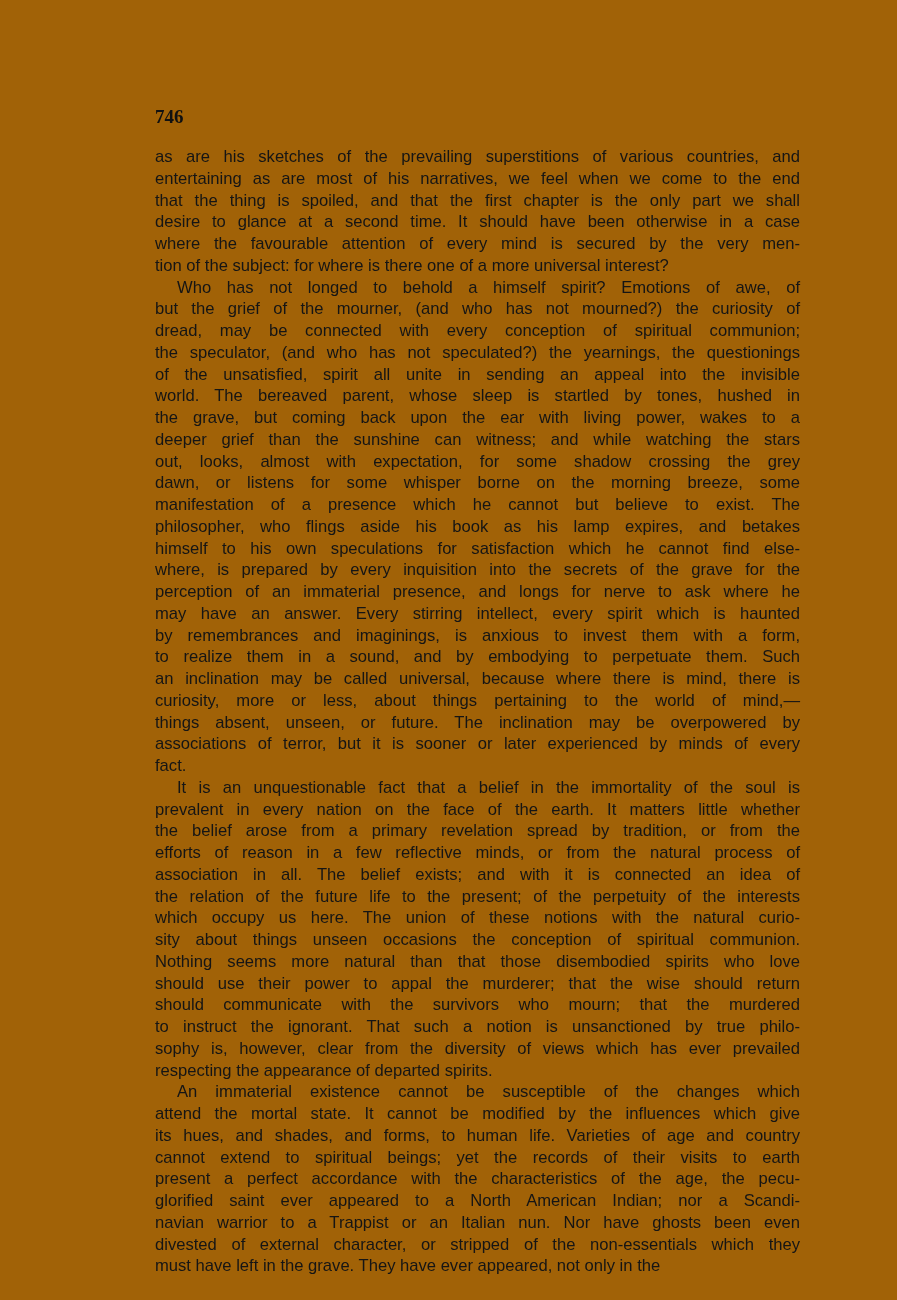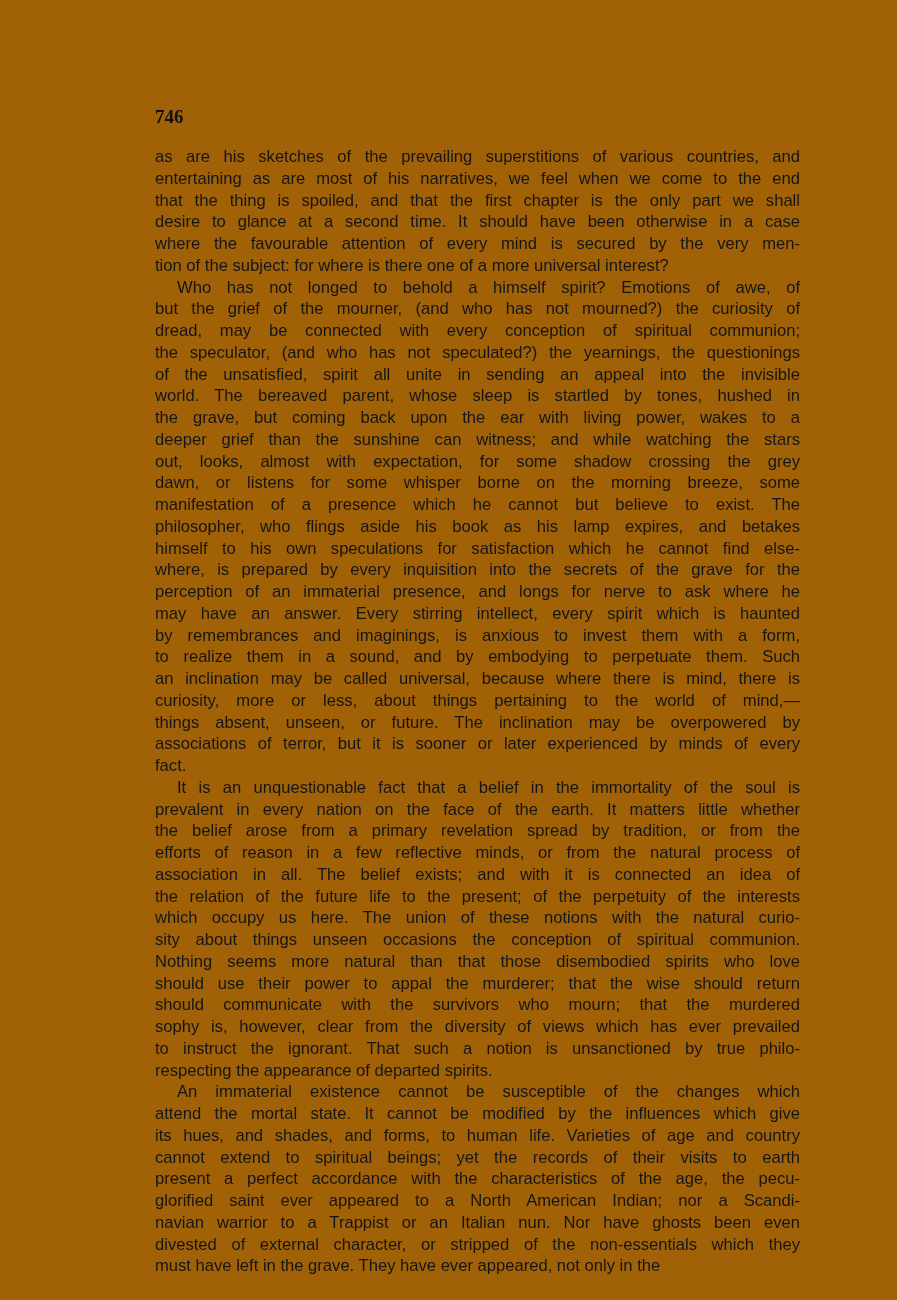--- a/index.html
+++ b/index.html
@@ -61,22 +61,22 @@
         <span class="line">prevalent in every nation on the face of the earth. It matters little whether</span>
         <span class="line">the belief arose from a primary revelation spread by tradition, or from the</span>
         <span class="line">efforts of reason in a few reflective minds, or from the natural process of</span>
         <span class="line">association in all. The belief exists; and with it is connected an idea of</span>
         <span class="line">the relation of the future life to the present; of the perpetuity of the interests</span>
         <span class="line">which occupy us here. The union of these notions with the natural curio-</span>
         <span class="line">sity about things unseen occasions the conception of spiritual communion.</span>
         <span class="line">Nothing seems more natural than that those disembodied spirits who love</span>
         <span class="line">should use their power to appal the murderer; that the wise should return</span>
         <span class="line">should communicate with the survivors who mourn; that the murdered</span>
+        <span class="line">to instruct the ignorant. That such a notion is unsanctioned by true philo-</span>
         <span class="line">sophy is, however, clear from the diversity of views which has ever prevailed</span>
-        <span class="line">to instruct the ignorant. That such a notion is unsanctioned by true philo-</span>
         <span class="line last">respecting the appearance of departed spirits.</span>
       </div>
     <div class="para">
         <span class="line indent">An immaterial existence cannot be susceptible of the changes which</span>
         <span class="line">attend the mortal state. It cannot be modified by the influences which give</span>
         <span class="line">its hues, and shades, and forms, to human life. Varieties of age and country</span>
         <span class="line">cannot extend to spiritual beings; yet the records of their visits to earth</span>
         <span class="line">present a perfect accordance with the characteristics of the age, the pecu-</span>
         <span class="line">glorified saint ever appeared to a North American Indian; nor a Scandi-</span>
         <span class="line">navian warrior to a Trappist or an Italian nun. Nor have ghosts been even</span>

